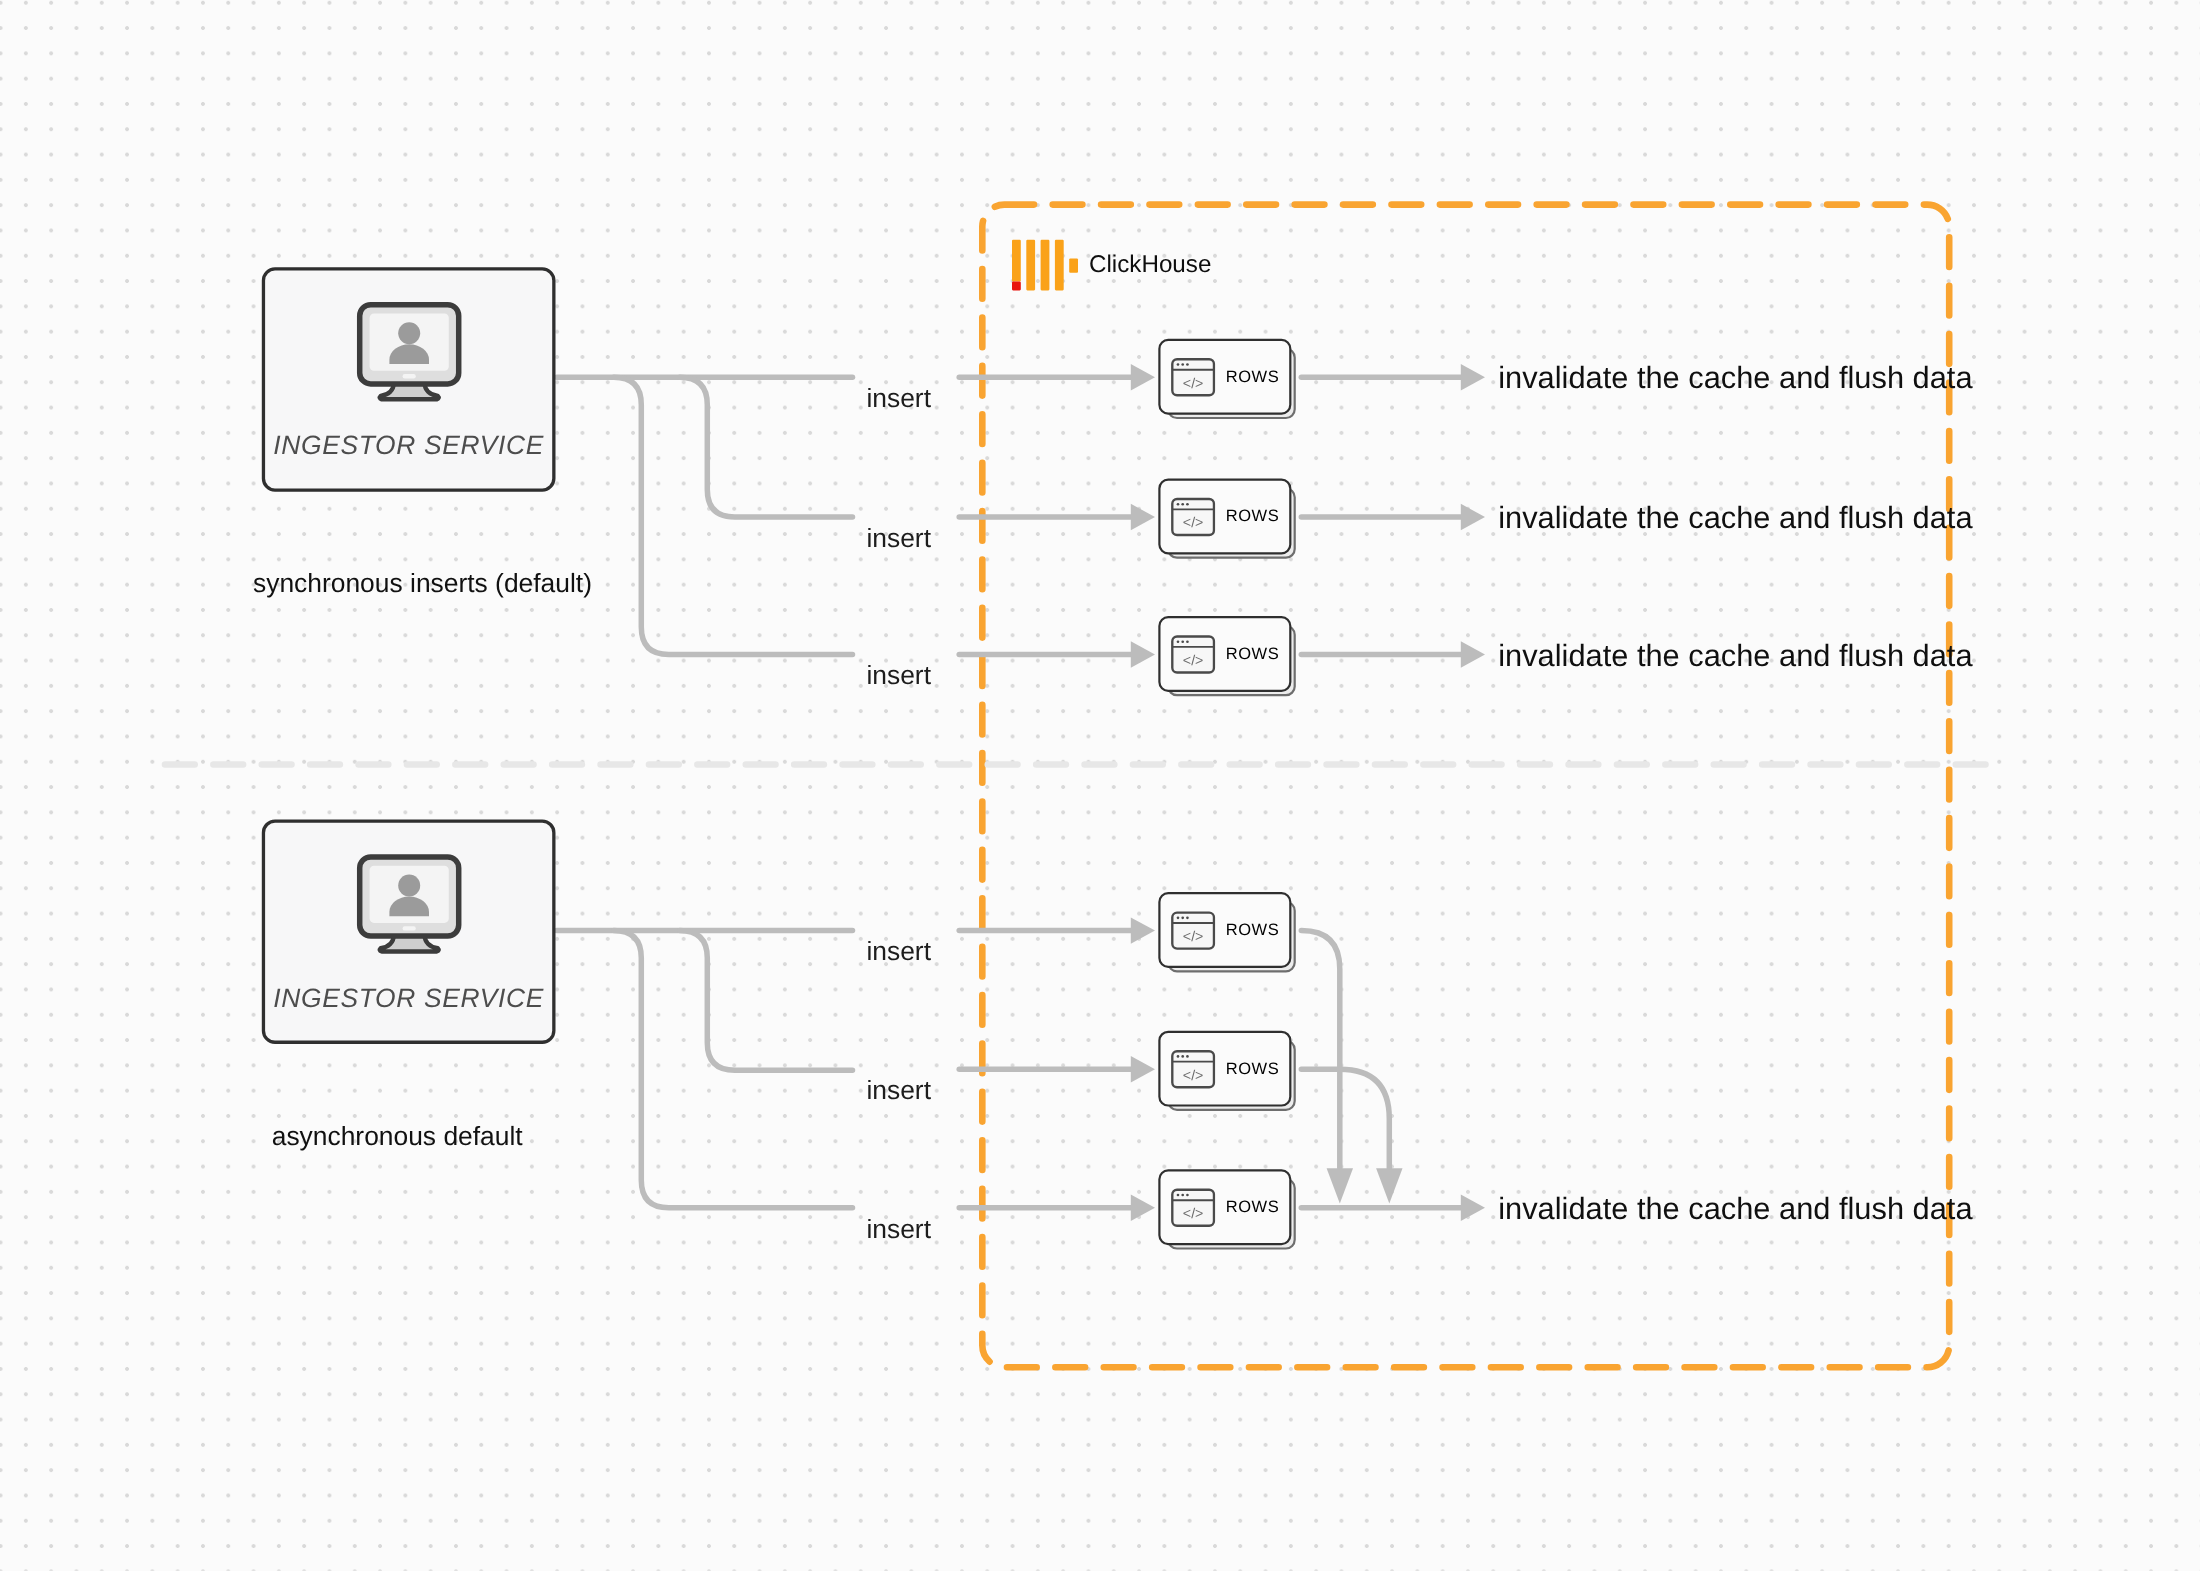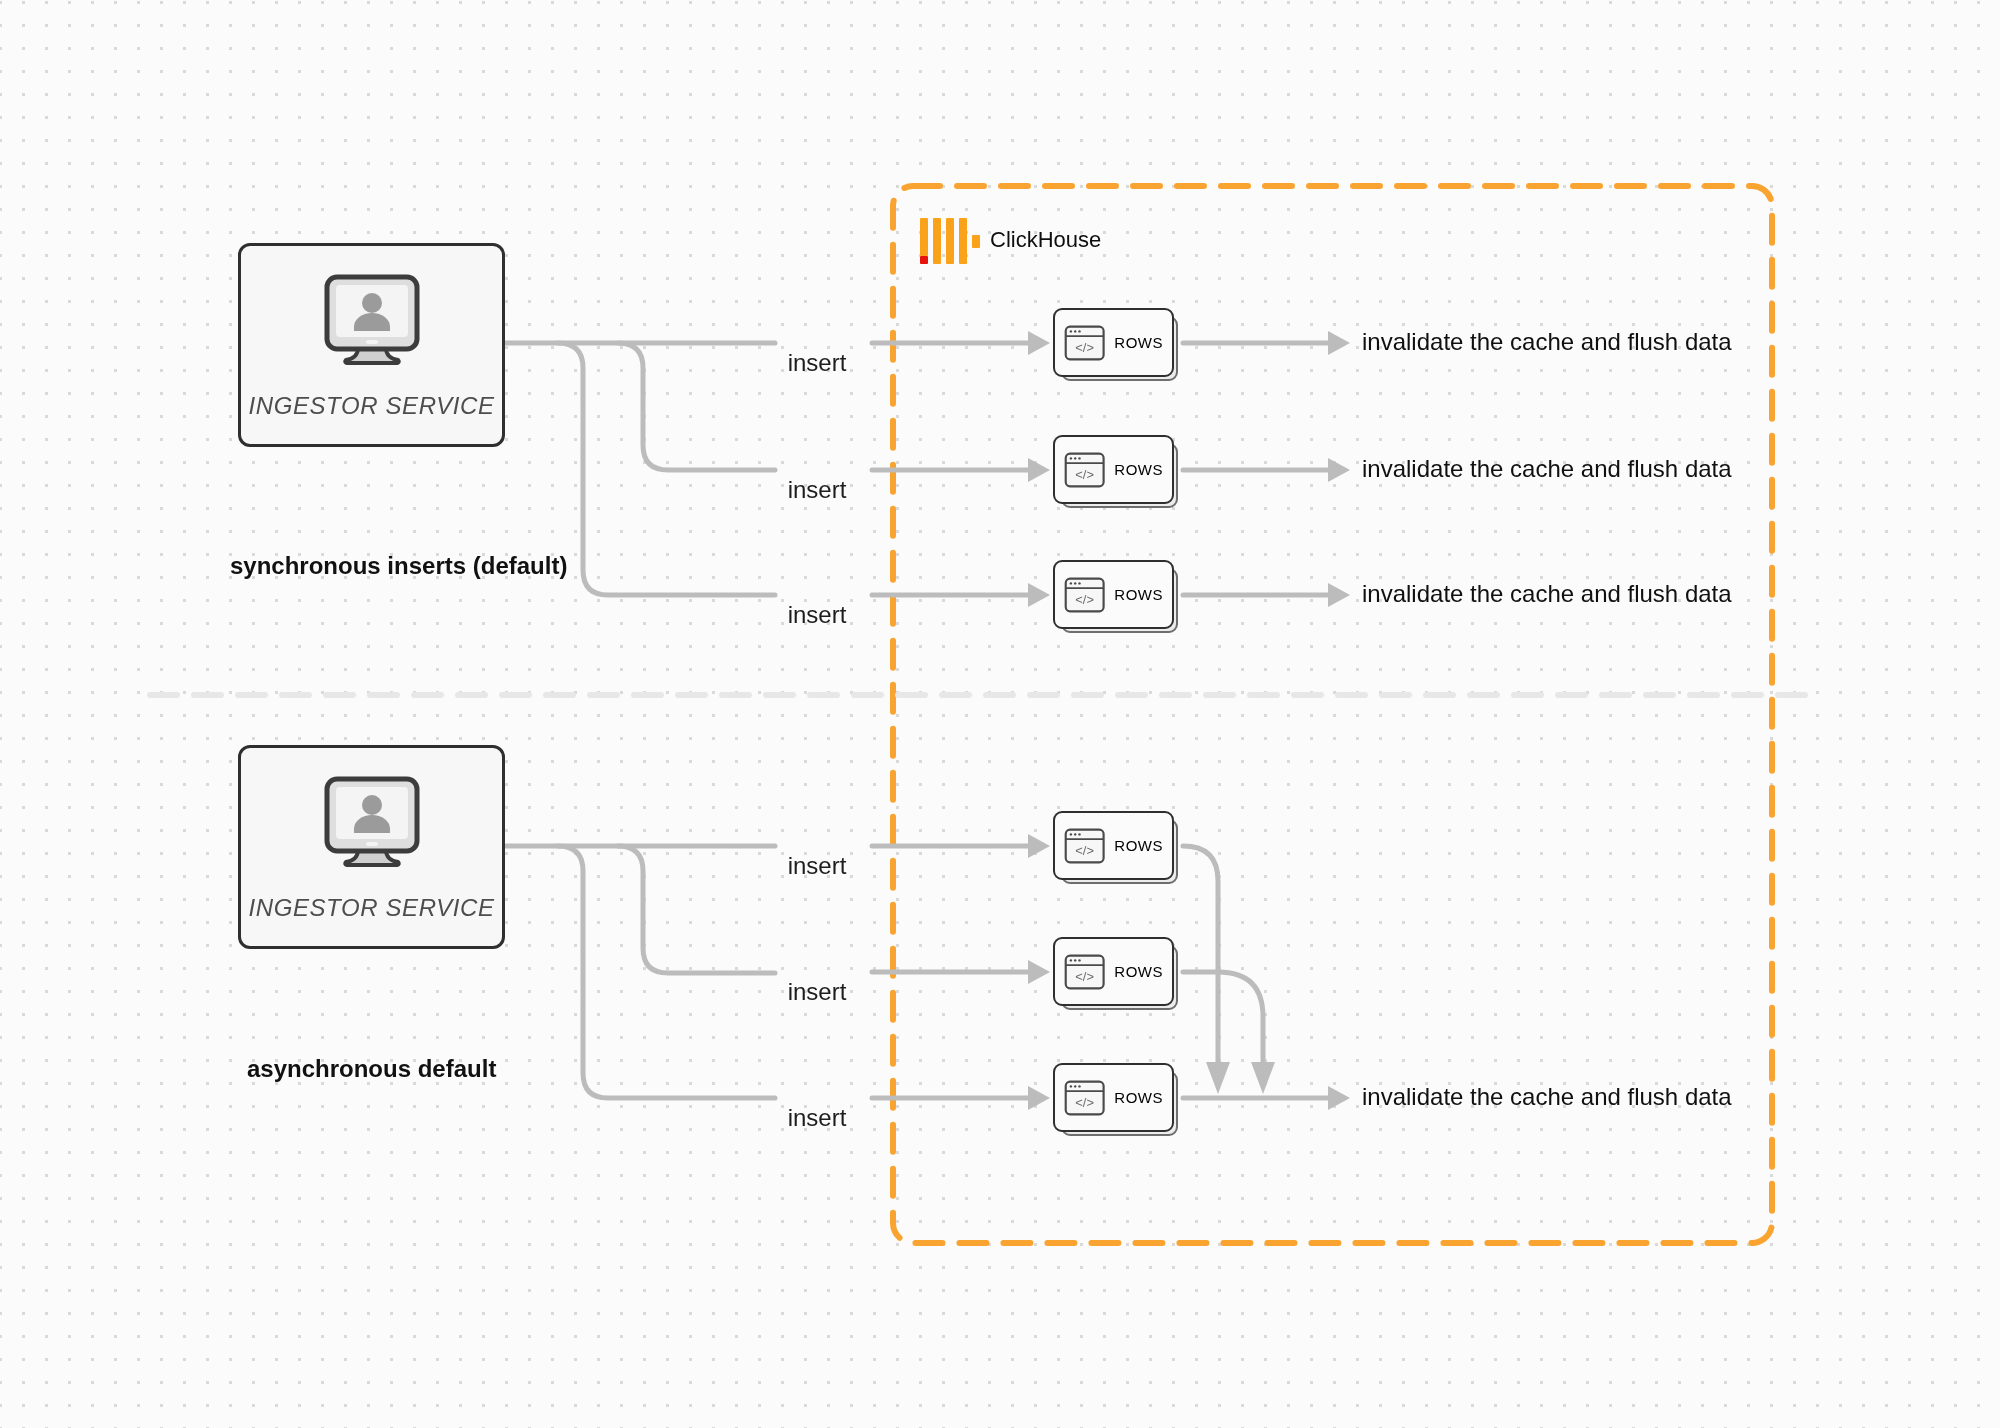--- a/index.html
+++ b/index.html
@@ -34,28 +34,28 @@
   .service-box{
     position:absolute;left:238px;width:267px;height:204px;
     background:#F7F7F8;border:3.5px solid #2F2F2F;border-radius:12px;
     box-sizing:border-box;
   }
   .service-box .monitor{position:absolute;left:50%;top:26px;transform:translateX(-50%);}
   .service-label{
     position:absolute;left:0;right:0;bottom:24px;text-align:center;
     font-size:24px;letter-spacing:.6px;color:#4d4d4d;font-style:italic;
   }
-  .caption{position:absolute;font-size:24px;font-weight:700;color:#111;white-space:nowrap;margin-top:35px;}
+  .caption{position:absolute;font-size:24px;font-weight:400;color:#111;white-space:nowrap;}
 
   .insert-label{
     position:absolute;left:760px;width:114px;text-align:center;
     font-size:24px;color:#1d1d1d;white-space:nowrap;margin-top:22px;
   }
   .result-label{
-    position:absolute;left:1362px;font-size:24px;color:#101010;white-space:nowrap;
+    position:absolute;left:1362px;font-size:28px;color:#101010;white-space:nowrap;
   }
 
   .card{position:absolute;left:1053px;width:129px;height:77px;}
   .card .back{
     position:absolute;left:8px;top:8px;width:117px;height:65px;
     background:#ECECEC;border:2px solid #6E6E6E;border-radius:9px;box-sizing:border-box;
   }
   .card .front{
     position:absolute;left:0;top:0;width:121px;height:69px;
     background:#FBFBFB;border:2.5px solid #2F2F2F;border-radius:9px;box-sizing:border-box;

